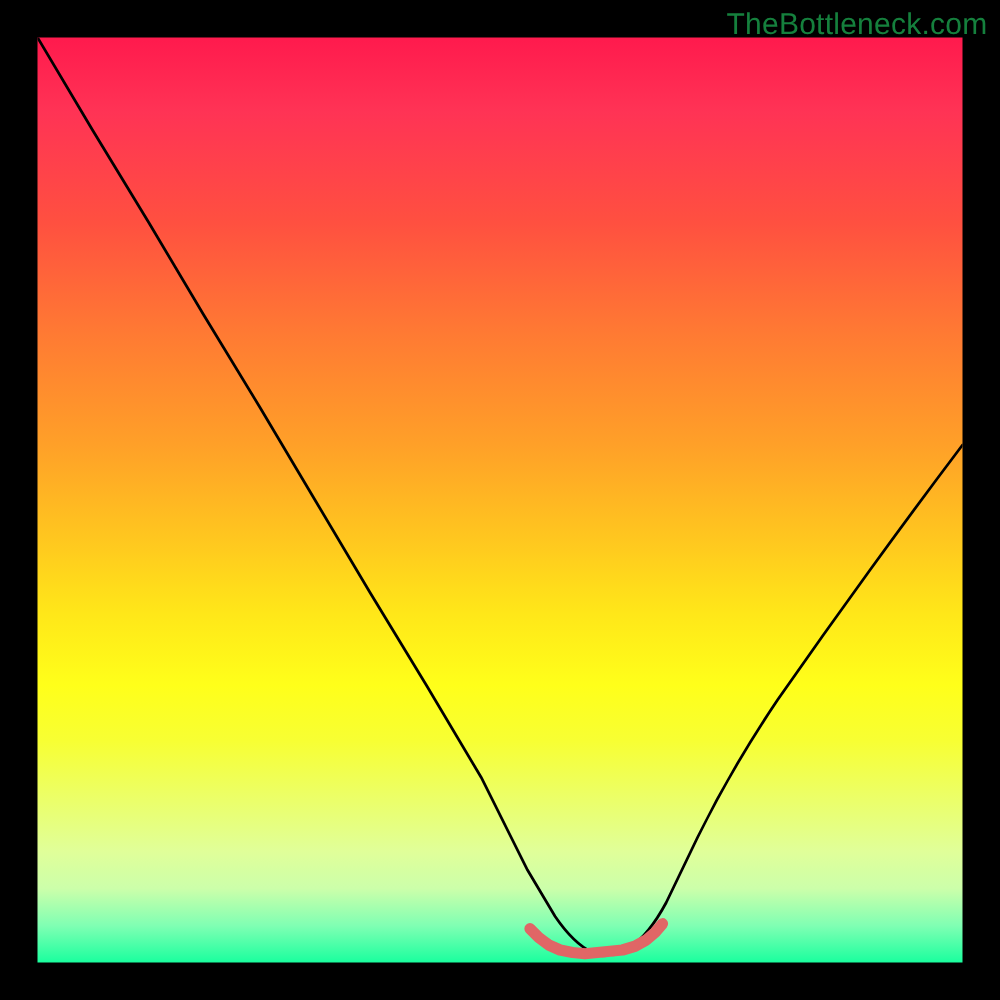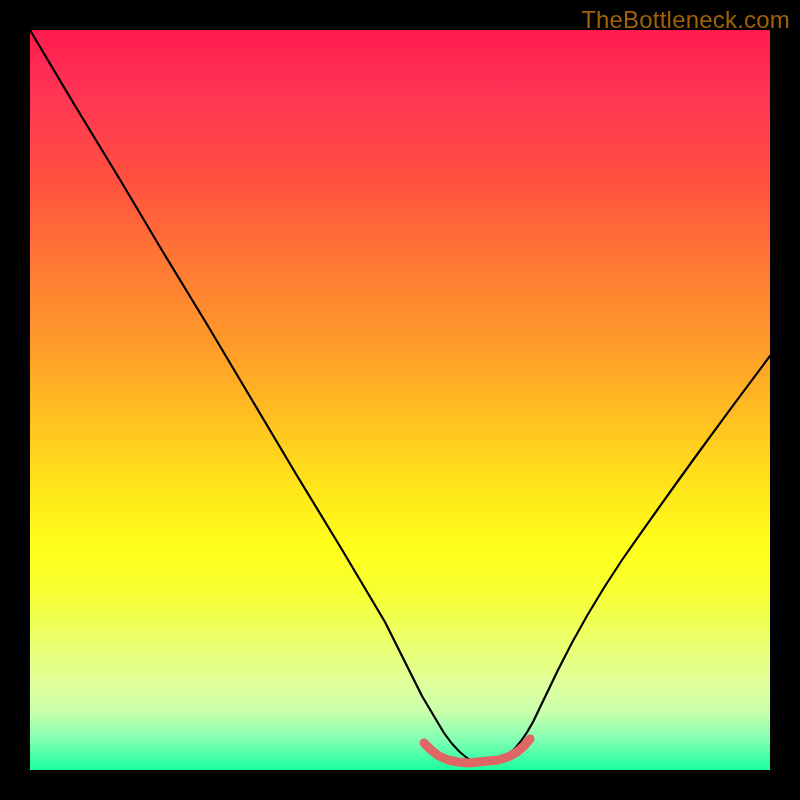--- a/index.html
+++ b/index.html
@@ -39,21 +39,21 @@
     width: 100%;
     height: 100%;
   }
   .watermark {
     position: absolute;
     top: 6px;
     right: 10px;
     font-family: Arial, Helvetica, sans-serif;
     font-size: 24px;
     font-weight: 500;
-    color: #a16207;
+    color: #15803d;
     letter-spacing: 0.2px;
   }
 </style>
 </head>
 <body>
 
 <div class="chart-container">
 
   <div class="plot-area">
 

